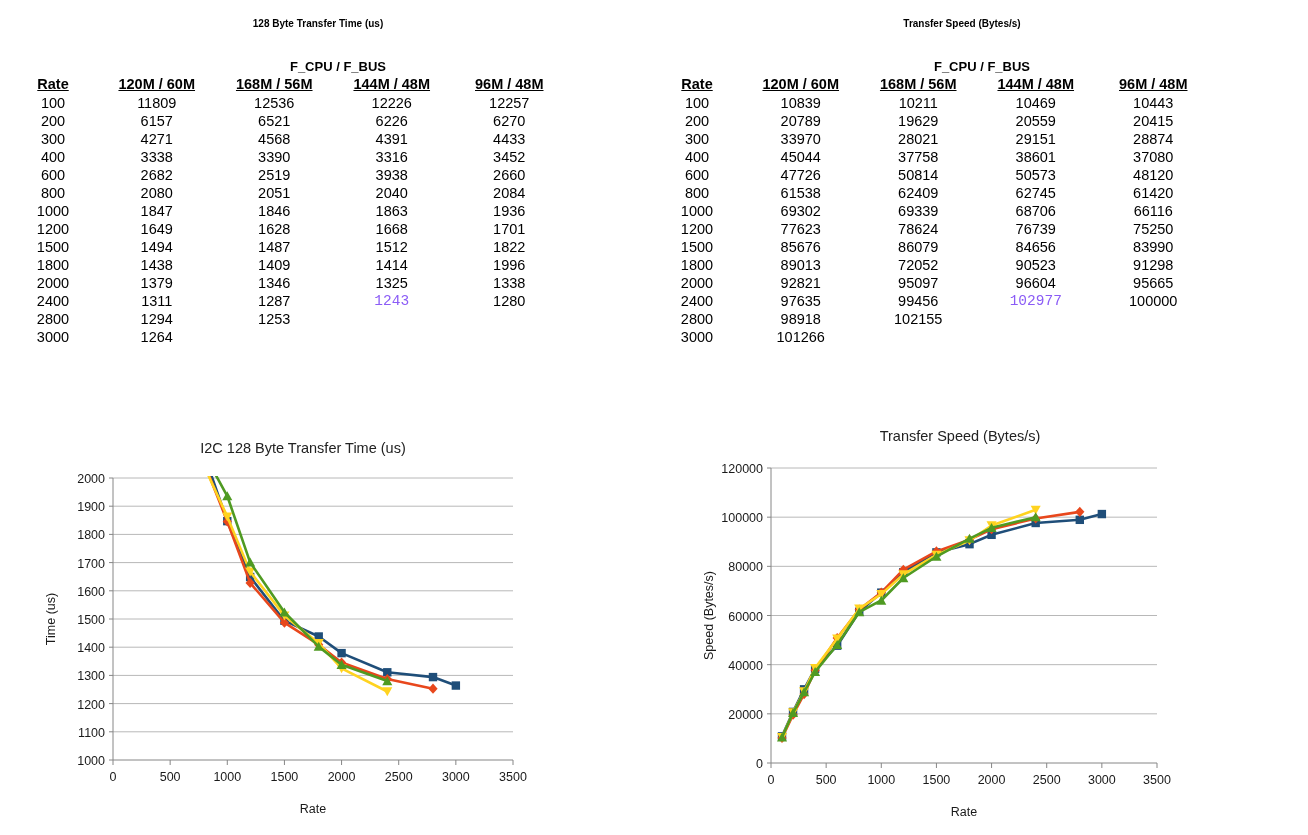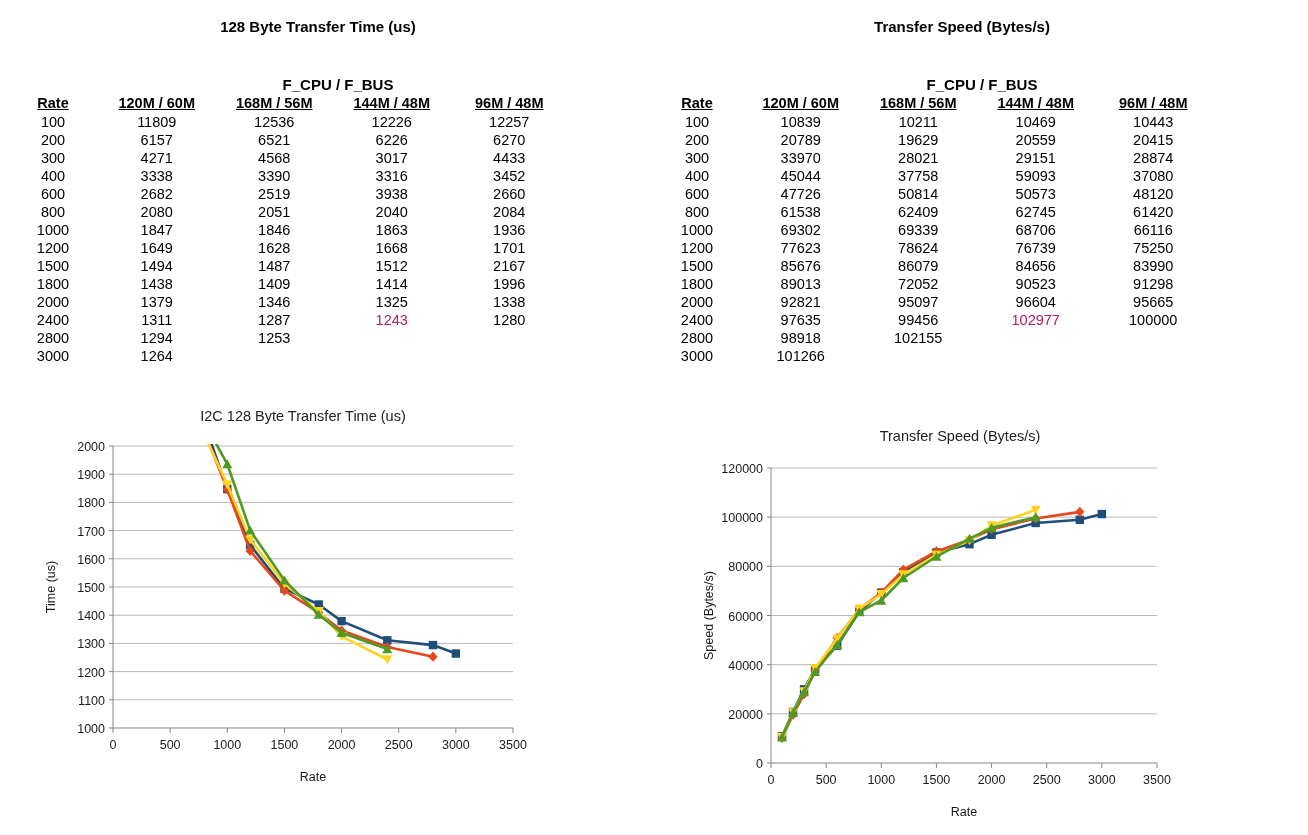--- a/index.html
+++ b/index.html
@@ -20,30 +20,30 @@
     position: absolute;
     top: 0;
     width: 620px;
     height: 400px;
   }
   #table-left  { left: 8px; }
   #table-right { left: 652px; }
 
   .table-title {
     text-align: center;
-    font-size: 15px;
+    font-size: 10px;
     font-weight: bold;
     padding-top: 18px;
     letter-spacing: 0px;
   }
   .group-header {
     text-align: center;
-    font-size: 15px;
+    font-size: 13px;
     font-weight: bold;
-    margin-top: 41px;
+    margin-top: 30px;
     padding-left: 40px;
   }
   table.data {
     border-collapse: collapse;
     margin-top: 2px;
     width: 560px;
     table-layout: fixed;
   }
   table.data th {
     font-size: 14.5px;
@@ -54,28 +54,28 @@
   }
   table.data th.rate-col { width: 90px; }
   table.data td {
     font-size: 14.5px;
     text-align: center;
     padding: 1.5px 0;
     line-height: 15px;
     font-weight: normal;
   }
   table.data td.rate-cell { }
-  td.hl { color: #be185d; font-weight: bold; }
+  td.hl { color: #8b5cf6; font-weight: bold; font-family: Liberation Mono, monospace; }
 
   
   .chart-block {
     position: absolute;
     height: 400px;
   }
-  #chart-left  { left: 8px;  top: 400px; width: 660px; }
+  #chart-left  { left: 8px;  top: 432px; width: 660px; }
   #chart-right { left: 672px; top: 420px; width: 636px; }
 
   .chart-title {
     position: absolute;
     top: 8px;
     font-size: 14.5px;
     text-align: center;
     color: #222;
     width: 100%;
   }
@@ -112,21 +112,21 @@
           <td class="rate-cell">200</td>
           <td>6157</td>
           <td>6521</td>
           <td>6226</td>
           <td>6270</td>
         </tr>
         <tr>
           <td class="rate-cell">300</td>
           <td>4271</td>
           <td>4568</td>
-          <td>3017</td>
+          <td>4391</td>
           <td>4433</td>
         </tr>
         <tr>
           <td class="rate-cell">400</td>
           <td>3338</td>
           <td>3390</td>
           <td>3316</td>
           <td>3452</td>
         </tr>
         <tr>
@@ -155,21 +155,21 @@
           <td>1649</td>
           <td>1628</td>
           <td>1668</td>
           <td>1701</td>
         </tr>
         <tr>
           <td class="rate-cell">1500</td>
           <td>1494</td>
           <td>1487</td>
           <td>1512</td>
-          <td>2167</td>
+          <td>1822</td>
         </tr>
         <tr>
           <td class="rate-cell">1800</td>
           <td>1438</td>
           <td>1409</td>
           <td>1414</td>
           <td>1996</td>
         </tr>
         <tr>
           <td class="rate-cell">2000</td>
@@ -235,21 +235,21 @@
           <td class="rate-cell">300</td>
           <td>33970</td>
           <td>28021</td>
           <td>29151</td>
           <td>28874</td>
         </tr>
         <tr>
           <td class="rate-cell">400</td>
           <td>45044</td>
           <td>37758</td>
-          <td>59093</td>
+          <td>38601</td>
           <td>37080</td>
         </tr>
         <tr>
           <td class="rate-cell">600</td>
           <td>47726</td>
           <td>50814</td>
           <td>50573</td>
           <td>48120</td>
         </tr>
         <tr>

